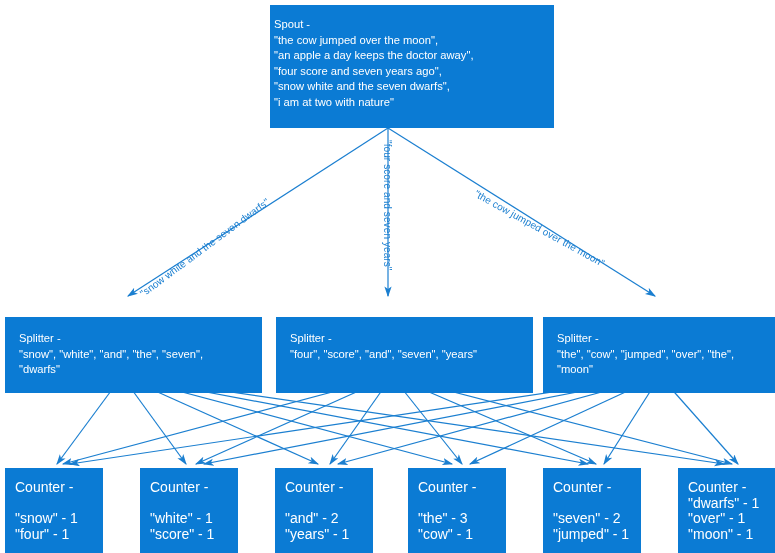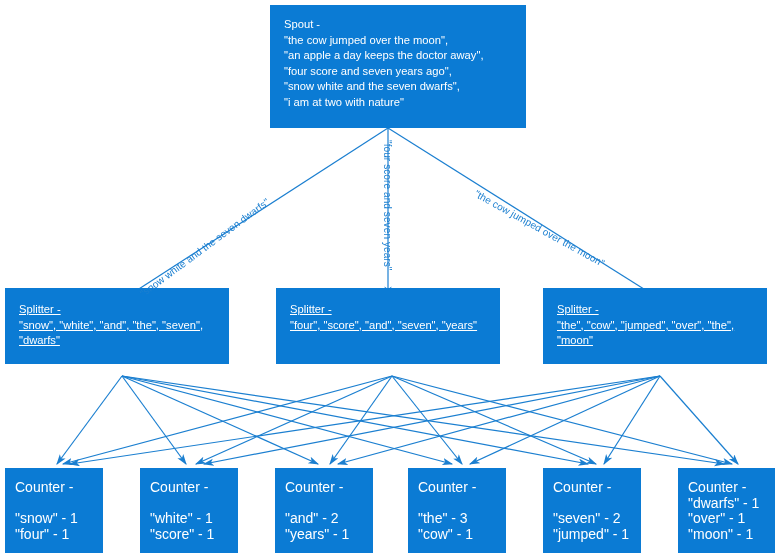--- a/index.html
+++ b/index.html
@@ -15,22 +15,22 @@
     position:absolute;
     background:#0b7bd4;
     color:#ffffff;
     box-sizing:border-box;
     padding:10px 12px;
     font-size:11.2px;
     line-height:15.5px;
     white-space:pre-line;
     overflow:hidden;
   }
-  .node.spout{left:270px;top:5px;width:256px;height:123px;padding:12px 14px;}
-  .node.splitter{top:288px;width:224px;height:76px;padding:14px 14px;text-decoration:underline;}
+  .node.spout{left:270px;top:5px;width:284px;height:123px;padding:12px 4px;}
+  .node.splitter{top:317px;width:257px;height:76px;padding:14px 14px;}
   .node.splitter.s1{left:5px;}
   .node.splitter.s2{left:276px;}
   .node.splitter.s3{left:543px;}
   .node.counter{top:468px;width:98px;height:85px;padding:12px 10px;font-size:14px;line-height:15.5px;}
   .node.counter.c1{left:5px;}
   .node.counter.c2{left:140px;}
   .node.counter.c3{left:275px;}
   .node.counter.c4{left:408px;}
   .node.counter.c5{left:543px;}
   .node.counter.c6{left:678px;}

